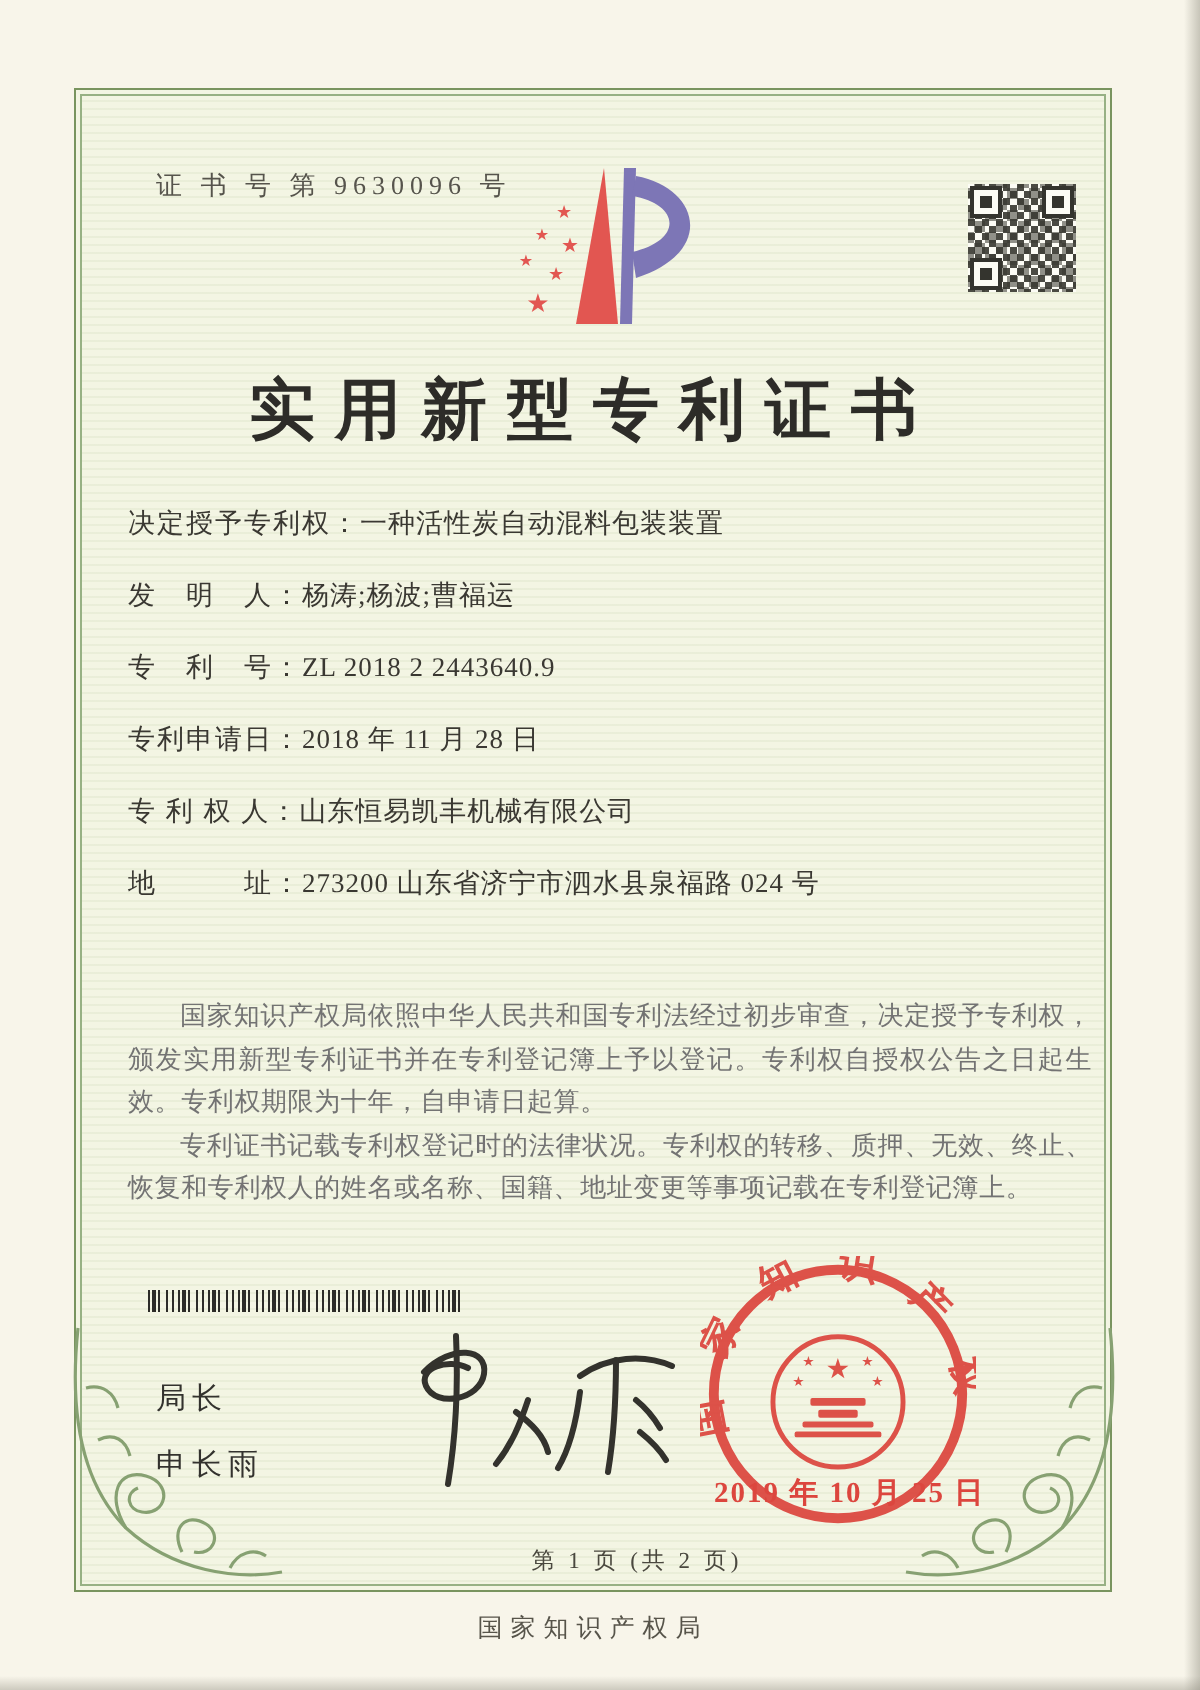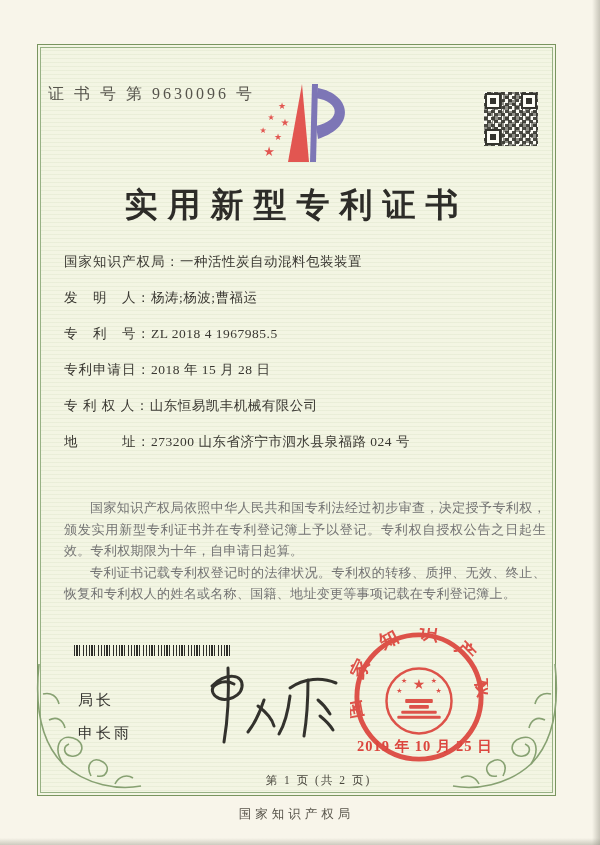--- a/index.html
+++ b/index.html
@@ -7,21 +7,21 @@
         font-family:"Liberation Serif",serif;color:#3c3a34;}
   .edge-r{position:absolute;right:0;top:0;width:8px;height:100%;
           background:linear-gradient(to right,rgba(140,138,125,0),rgba(140,138,125,.45));}
   .edge-b{position:absolute;left:0;bottom:0;width:100%;height:7px;
           background:linear-gradient(to bottom,rgba(140,138,125,0),rgba(140,138,125,.4));}
   .frame{position:absolute;left:37px;top:44px;width:519px;height:752px;box-sizing:border-box;
          border:1px solid #79945f;
          box-shadow:inset 0 0 0 2px #f3f5e3, inset 0 0 0 3px #97b184;
          background:#f3f5e3;
          background-image:repeating-linear-gradient(0deg,rgba(150,175,120,.10) 0 1px,rgba(0,0,0,0) 1px 4px);}
-  .cert-no{position:absolute;left:48px;top:84px;font-size:16px;letter-spacing:3px;color:#56544c;}
+  .cert-no{position:absolute;left:78px;top:84px;font-size:13px;letter-spacing:3px;color:#56544c;}
   .logo{position:absolute;left:252px;top:80px;width:110px;height:100px;}
   .qr{position:absolute;left:484px;top:92px;width:54px;height:54px;background:#fcfcf5;
       background-image:
         repeating-conic-gradient(rgba(55,55,48,.9) 0 25%, rgba(0,0,0,0) 0 50%),
         repeating-conic-gradient(rgba(55,55,48,.55) 0 25%, rgba(0,0,0,0) 0 50%);
       background-size:7px 7px, 11px 11px;background-position:0 0, 3px 2px;}
   .qr .f{position:absolute;width:12px;height:12px;border:2px solid #34342e;background:#fcfcf5;box-sizing:content-box;}
   .qr .f::after{content:"";position:absolute;left:3px;top:3px;width:6px;height:6px;background:#34342e;}
   .qr .f1{left:1px;top:1px;} .qr .f2{right:1px;top:1px;} .qr .f3{left:1px;bottom:1px;}
   .title{position:absolute;left:37px;top:183px;width:519px;text-align:center;
@@ -31,21 +31,21 @@
   .fields .lbl{letter-spacing:1px;color:#3a3832;}
   .fields .val{letter-spacing:.5px;color:#3a3832;}
   .fields .pair2{position:absolute;left:258px;top:0;}
   .paras{position:absolute;left:64px;top:497px;width:482px;font-size:13px;line-height:21.5px;
          text-align:justify;color:#737373;letter-spacing:.3px;}
   .paras p{margin:0;text-indent:2em;}
   .barcode{position:absolute;left:74px;top:645px;width:158px;height:11px;
            background:repeating-linear-gradient(90deg,#2c2c28 0 1px,rgba(0,0,0,0) 1px 2px,
              #2c2c28 2px 4px,rgba(0,0,0,0) 4px 5px,#2c2c28 5px 6px,rgba(0,0,0,0) 6px 9px,
              #2c2c28 9px 10px,rgba(0,0,0,0) 10px 12px,#2c2c28 12px 13px,rgba(0,0,0,0) 13px 15px);}
-  .director{position:absolute;left:78px;top:684px;font-family:Liberation Serif, serif;
+  .director{position:absolute;left:78px;top:684px;font-family:Liberation Mono, monospace;
             font-size:15px;line-height:33px;letter-spacing:3px;color:#33322e;}
   .sig{position:absolute;left:186px;top:660px;width:172px;height:98px;}
   .seal{position:absolute;left:350px;top:628px;width:138px;height:138px;opacity:.93;}
   .seal-date{position:absolute;left:357px;top:737px;font-size:14.5px;letter-spacing:1px;
              color:#dc463e;font-weight:600;}
   .orn{position:absolute;width:112px;height:132px;}
   .orn-l{left:31px;top:662px;}
   .orn-r{left:451px;top:662px;transform:scale(-1,1);}
   .page-no{position:absolute;left:37px;top:773px;width:563px;text-align:center;
            font-size:11.5px;letter-spacing:2px;color:#4a483f;}
@@ -78,30 +78,30 @@
   <div class="qr">
     <div class="f f1"></div>
     <div class="f f2"></div>
     <div class="f f3"></div>
   </div>
 
   <div class="title">实用新型专利证书</div>
 
   <div class="fields">
     <div class="row">
-      <span class="lbl">国家知识产权局：</span><span class="val">一种活性炭自动混料包装装置</span>
+      <span class="lbl">决定授予专利权：</span><span class="val">一种活性炭自动混料包装装置</span>
     </div>
     <div class="row">
       <span class="lbl">发　明　人：</span><span class="val">杨涛;杨波;曹福运</span>
     </div>
     <div class="row">
-      <span class="lbl">专　利　号：</span><span class="val">ZL 2018 4 1967985.5</span>
+      <span class="lbl">专　利　号：</span><span class="val">ZL 2018 2 2443640.9</span>
     </div>
     <div class="row">
-      <span class="lbl">专利申请日：</span><span class="val">2018 年 15 月 28 日</span>
+      <span class="lbl">专利申请日：</span><span class="val">2018 年 11 月 28 日</span>
     </div>
     <div class="row">
       <span class="lbl">专 利 权 人：</span><span class="val">山东恒易凯丰机械有限公司</span>
     </div>
     <div class="row">
       <span class="lbl">地　　　址：</span><span class="val">273200 山东省济宁市泗水县泉福路 024 号</span>
     </div>
   </div>
 
   <div class="paras">

